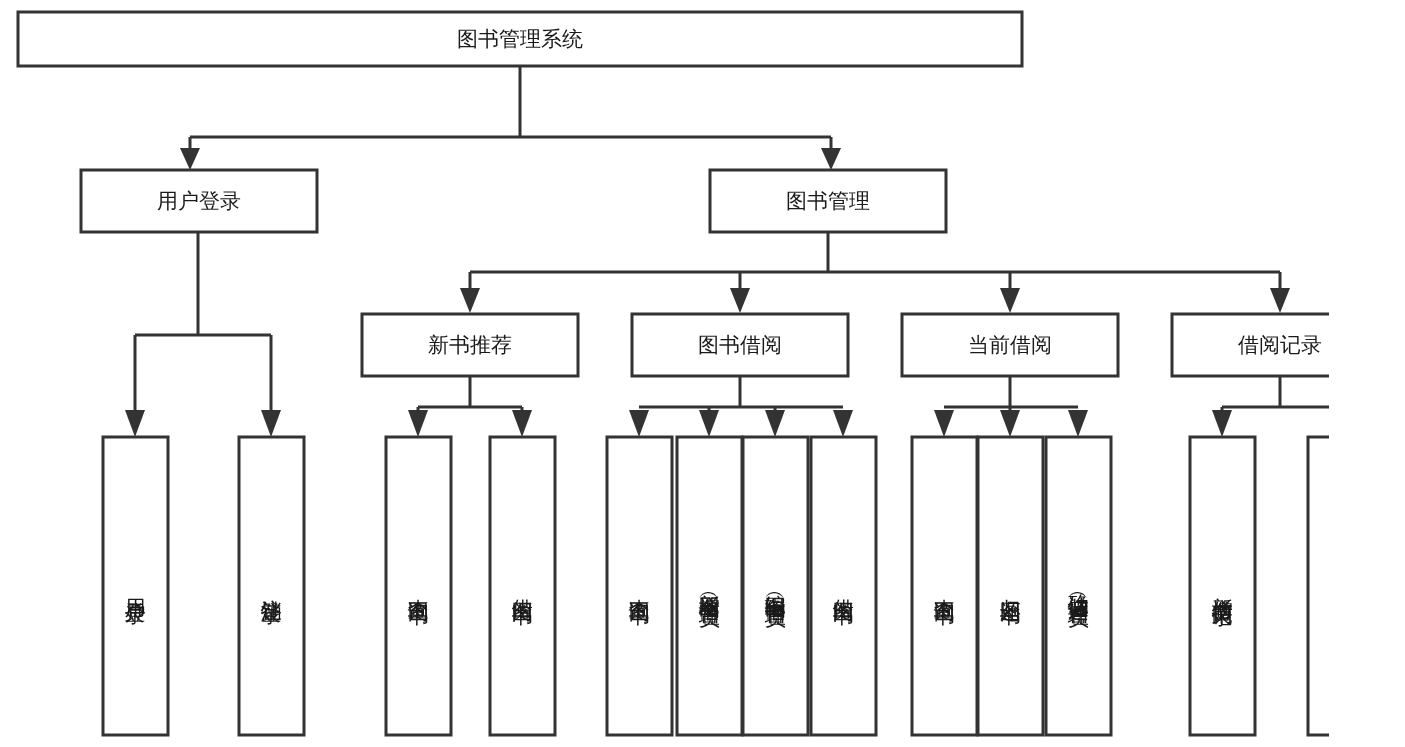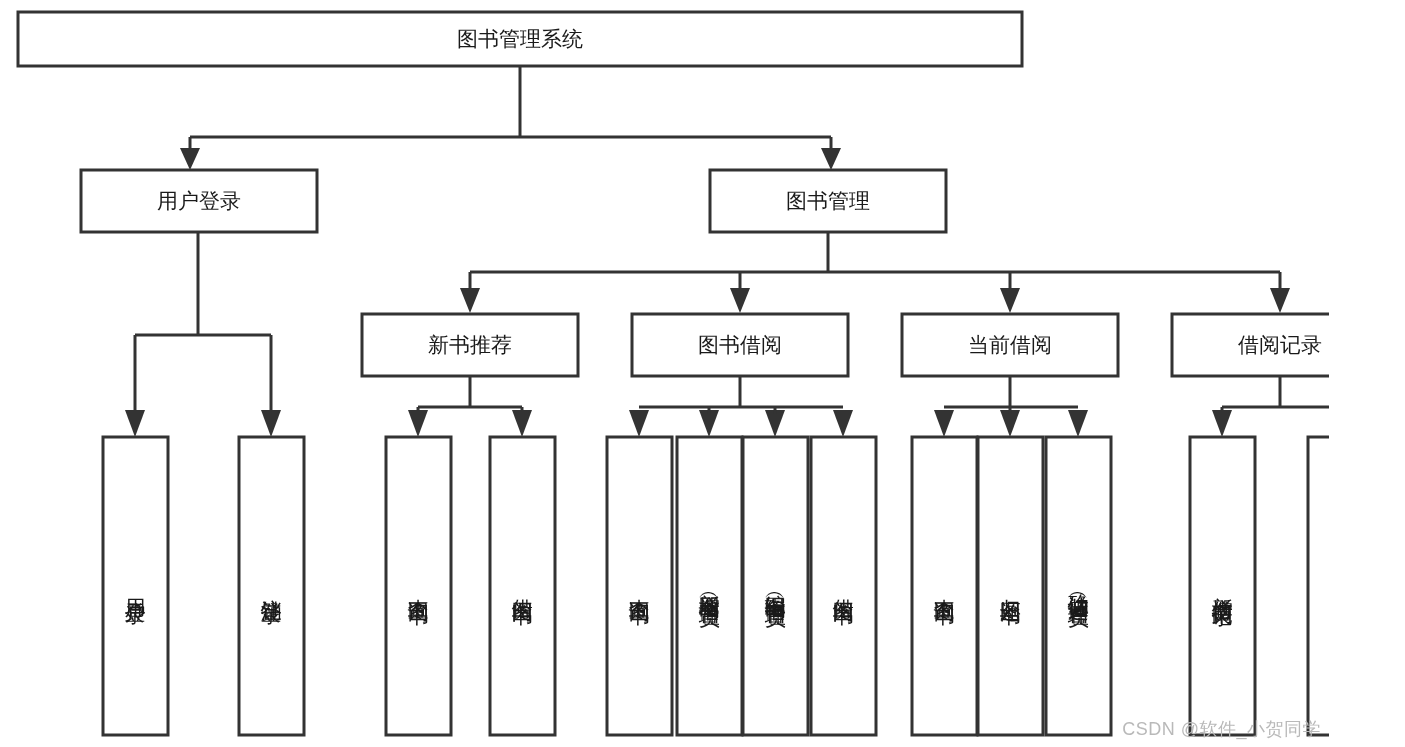--- a/index.html
+++ b/index.html
@@ -233,14 +233,13 @@
     <div class="node-label-v">确认归还（管理员）</div>
   </div>
 
   <div class="vbox-wrap" style="left:1190px; top:437px; width:65px; height:298px;">
     <div class="node-label-v">新增借阅记录</div>
   </div>
   <div class="vbox-wrap" style="left:1308px; top:437px; width:65px; height:298px;">
     <div class="node-label-v">查询借阅记录</div>
   </div>
 
-  <div class="watermark">CSDN @软件_小贺同学</div>
 </div>
 
 </body></html>

